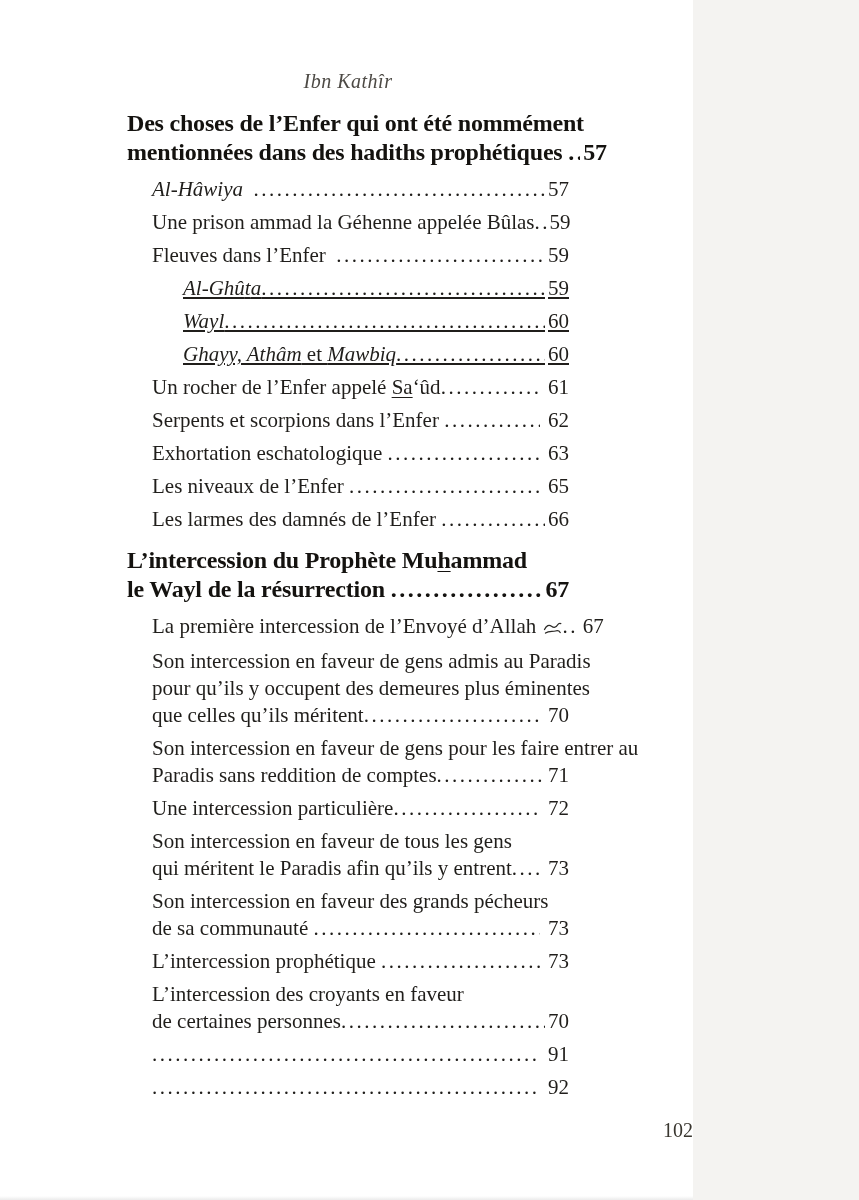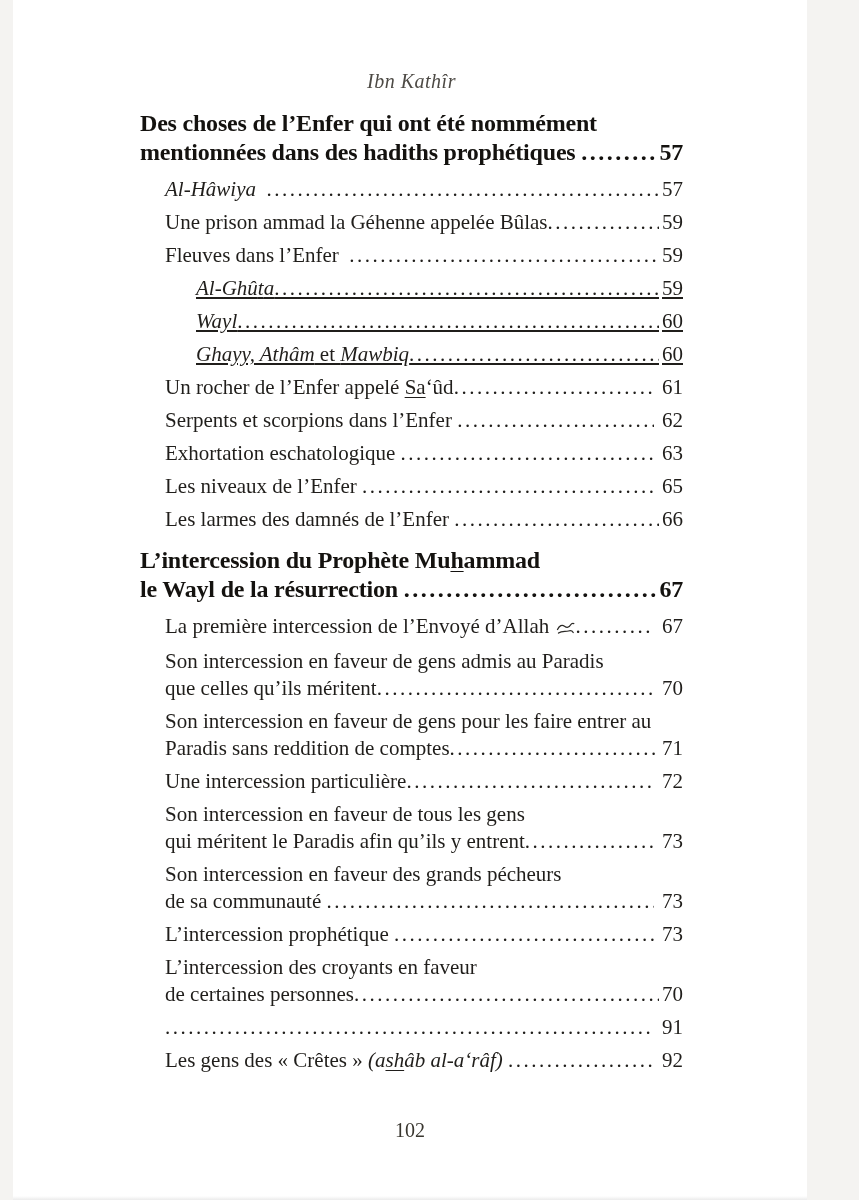--- a/index.html
+++ b/index.html
@@ -3,27 +3,26 @@
 <meta charset="utf-8">
 <style>
   html, body { margin: 0; padding: 0; }
   body {
     width: 859px; height: 1200px;
     background: #f4f3f1;
     font-family: "Liberation Serif", serif;
   }
   .page {
     position: relative;
-    width: 794px; height: 1200px;
+    width: 693px; height: 1200px;
     background: #ffffff;
     box-sizing: border-box;
     padding: 70px 124px 0 127px;
     color: #201e1b;
     overflow: hidden;
-    margin-left: 13px;
   }
   .running-head {
     text-align: center;
     font-style: italic;
     font-size: 20px;
     color: #4d4a45;
     letter-spacing: 0.5px;
     margin-bottom: 16px;
   }
   .toc { }
@@ -74,21 +73,21 @@
   }
   .saw {
     display: inline-block;
     vertical-align: -2px;
     margin: 0 1px;
   }
   .page-footer {
     position: absolute;
     left: 0; right: 0;
     bottom: 58px;
-    text-align: center;
+    text-align: right;
     font-size: 20px;
     color: #39362f;
   }
   .page-edge {
     position: absolute;
     left: 0; right: 0; bottom: 0;
     height: 4px;
     background: linear-gradient(to bottom, rgba(0,0,0,0), rgba(0,0,0,0.08));
   }
 </style>
@@ -141,20 +140,21 @@
         <div class="line last"><span class="txt"><span>le Wayl de la résurrection </span></span><span class="leader"></span><span class="pg">67</span></div>
       </div>
       <div class="entry l1">
         <div class="line last"><span class="txt"><span>La première intercession de l’Envoyé d’Allah </span><span class="saw"><svg width="19" height="15" viewBox="0 0 19 15" aria-hidden="true">
                 <path d="M1.5 9.5 C3.5 5.5 6 4.5 8.5 6.2 C11 8 13 7.5 14.5 5 C15.3 3.8 16.5 3.2 17.8 3.6" fill="none" stroke="#2b2926" stroke-width="1.3" stroke-linecap="round"></path>
                 <path d="M2.5 13 C6 10.5 9.5 12 12.5 11 C14.5 10.3 16.2 10.8 17.2 12.5" fill="none" stroke="#2b2926" stroke-width="1.3" stroke-linecap="round"></path>
               </svg></span></span><span class="leader"></span><span class="pg"> 67</span></div>
       </div>
       <div class="entry l1">
         <div class="line"><span class="txt"><span>Son intercession en faveur de gens admis au Paradis</span></span></div>
+        <div class="line"><span class="txt"><span>pour qu’ils y occupent des demeures plus éminentes</span></span></div>
         <div class="line last"><span class="txt"><span>que celles qu’ils méritent</span></span><span class="leader"></span><span class="pg"> 70</span></div>
       </div>
       <div class="entry l1">
         <div class="line"><span class="txt"><span>Son intercession en faveur de gens pour les faire entrer au</span></span></div>
         <div class="line last"><span class="txt"><span>Paradis sans reddition de comptes</span></span><span class="leader"></span><span class="pg">71</span></div>
       </div>
       <div class="entry l1">
         <div class="line last"><span class="txt"><span>Une intercession particulière</span></span><span class="leader"></span><span class="pg"> 72</span></div>
       </div>
       <div class="entry l1">
@@ -169,20 +169,20 @@
         <div class="line last"><span class="txt"><span>L’intercession prophétique </span></span><span class="leader"></span><span class="pg"> 73</span></div>
       </div>
       <div class="entry l1">
         <div class="line"><span class="txt"><span>L’intercession des croyants en faveur</span></span></div>
         <div class="line last"><span class="txt"><span>de certaines personnes</span></span><span class="leader"></span><span class="pg">70</span></div>
       </div>
       <div class="entry l1">
         <div class="line last"><span class="leader"></span><span class="pg"> 91</span></div>
       </div>
       <div class="entry l1">
-        <div class="line last"><span class="txt"><span>Les gens des « Crêtes » </span><span class="it">(a</span><span class="it ul">sh</span><span class="it">âb al-a‘râf)</span><span> </span></span><span class="leader"></span><span class="pg"> 92</span></div>
+        <div class="line last"><span class="leader"></span><span class="pg"> 92</span></div>
       </div>
     </div>
 
   <div class="page-footer">102</div>
 
   <div class="page-edge"></div>
 </div>
 
 </body></html>

